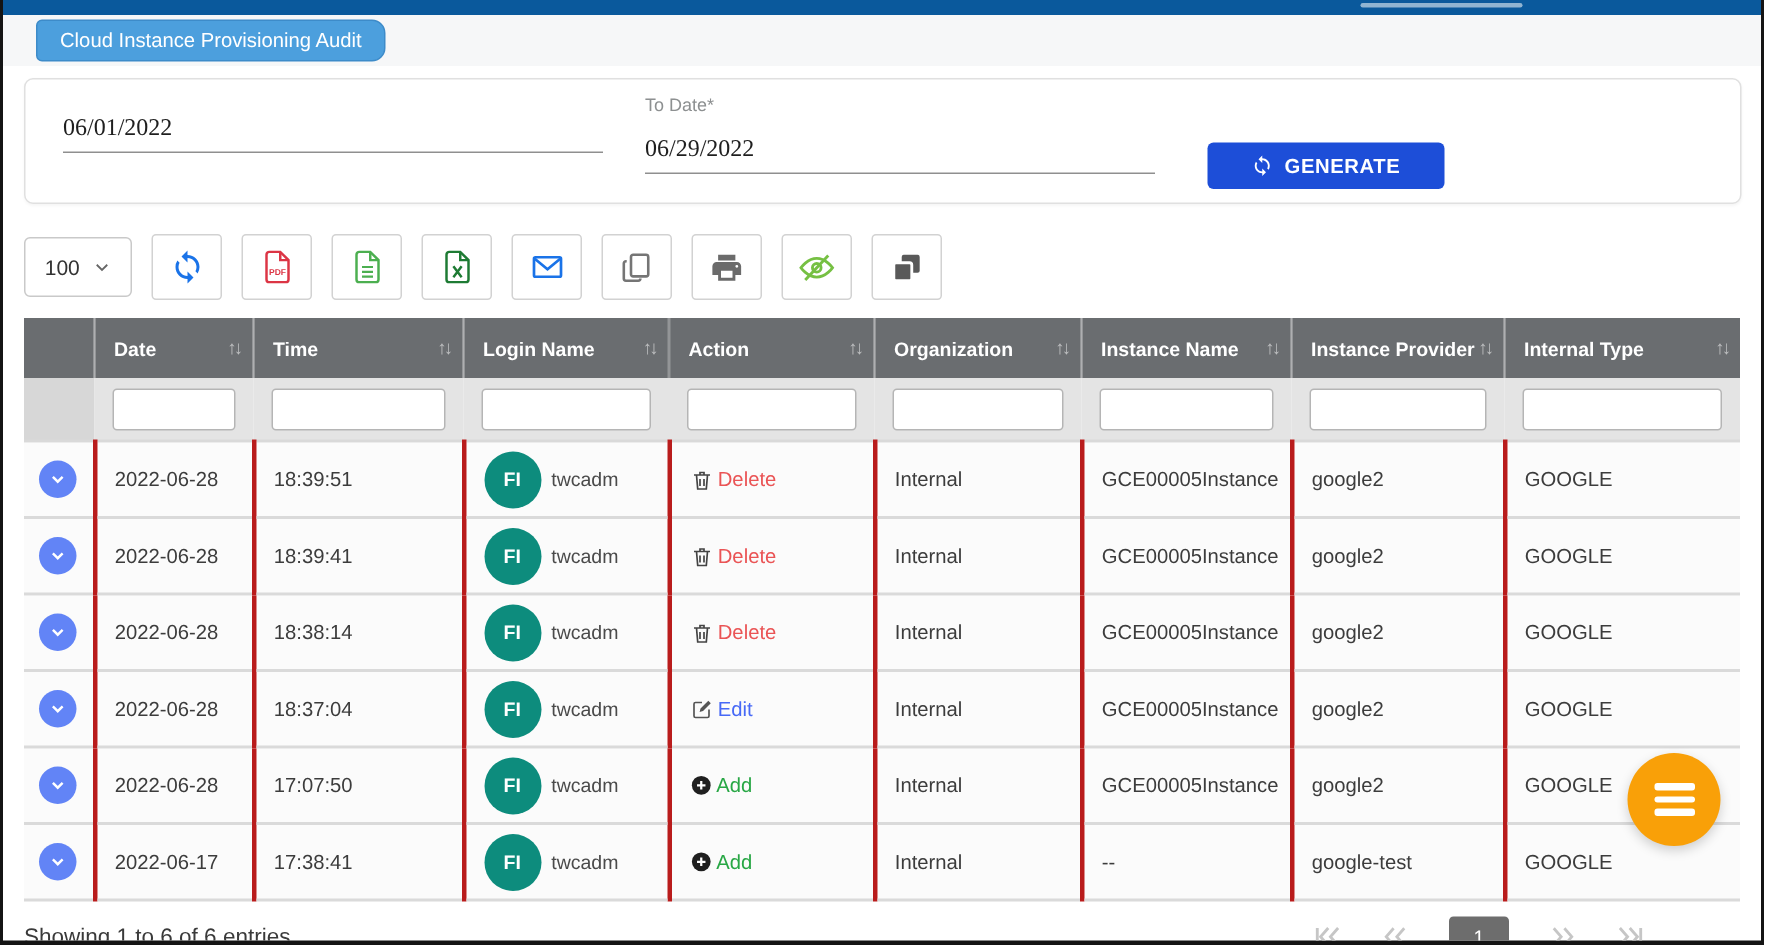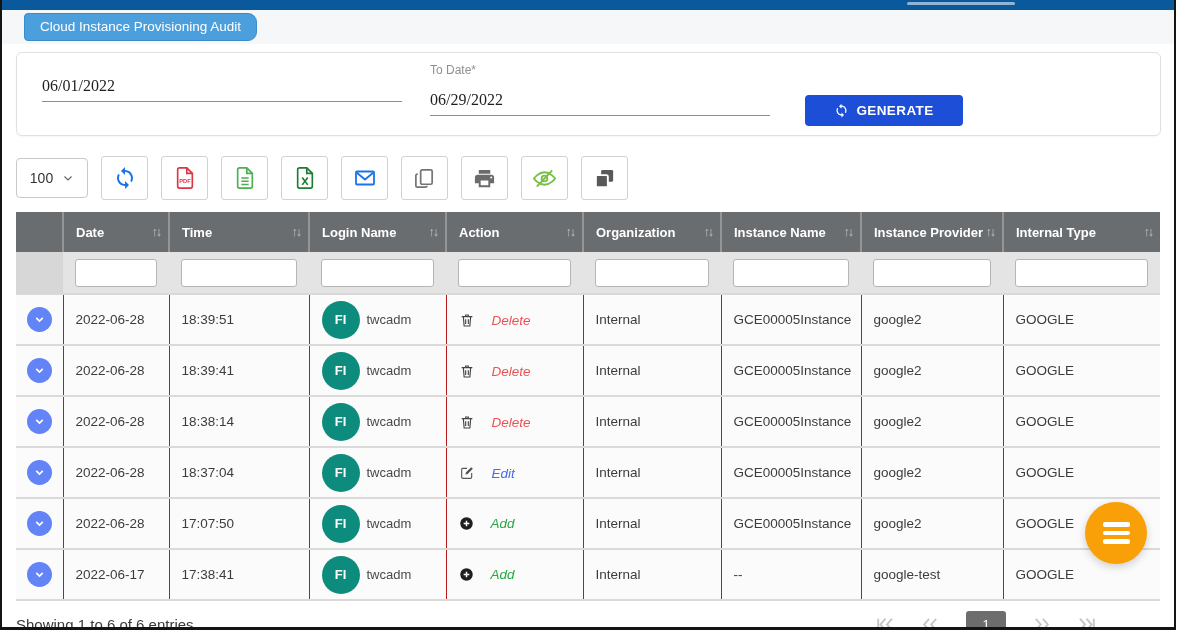--- a/index.html
+++ b/index.html
@@ -78,37 +78,37 @@
   .filter-row td { background:#e4e4e4; height:42px; padding:0 12px; border-bottom:2px solid #d9d9d9; }
   .filter-row td:first-child { background:#d7d7d7; }
   .filter-input {
     width:100%; height:28px; border:1px solid #b5b5b5; border-radius:3px;
     background:#fff; font-size:13px; padding:0 6px; outline:none;
     font-family:"Liberation Sans", sans-serif;
   }
 
   tbody td {
     background:#fbfbfb; height:51px; font-size:13.5px; color:#3c3c3c;
-    border-bottom:2px solid #dadada; border-right:1px solid #b91c1c;
+    border-bottom:2px solid #dadada; border-right:3px solid #b91c1c;
     padding:0 12px; overflow:hidden; white-space:nowrap;
   }
   tbody td:last-child { border-right:none; }
   td.expand-cell { text-align:center; padding:0; }
   .expand-btn {
     width:25px; height:25px; border-radius:50%; background:#6284f6; border:none;
     display:inline-flex; align-items:center; justify-content:center; cursor:pointer;
   }
   .login-cell { display:flex; align-items:center; gap:7px; }
   .avatar {
     width:38px; height:38px; border-radius:50%; background:#0d8c7d;
     color:#fff; font-size:13px; font-weight:bold;
     display:flex; align-items:center; justify-content:center; flex:0 0 auto;
   }
   .login-name { font-size:13px; color:#4a4a4a; }
-  .action-cell { display:flex; align-items:flex-end; gap:17px;font-style:italic; }
+  .action-cell { display:flex; align-items:flex-start; gap:3px; }
   .action-link { font-size:13.5px; cursor:pointer; }
   .act-delete .action-link { color:#ea5455; }
   .act-edit   .action-link { color:#4769f6; }
   .act-add    .action-link { color:#28a745; }
 
   
   .table-footer {
     margin:0 14px; height:46px; display:flex; align-items:center;
     justify-content:space-between;
   }

